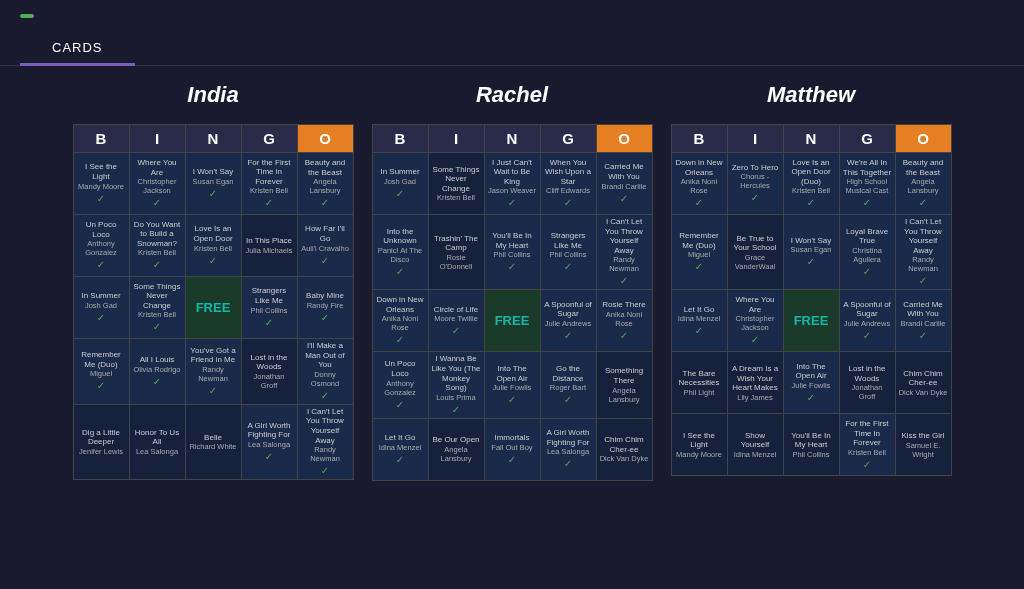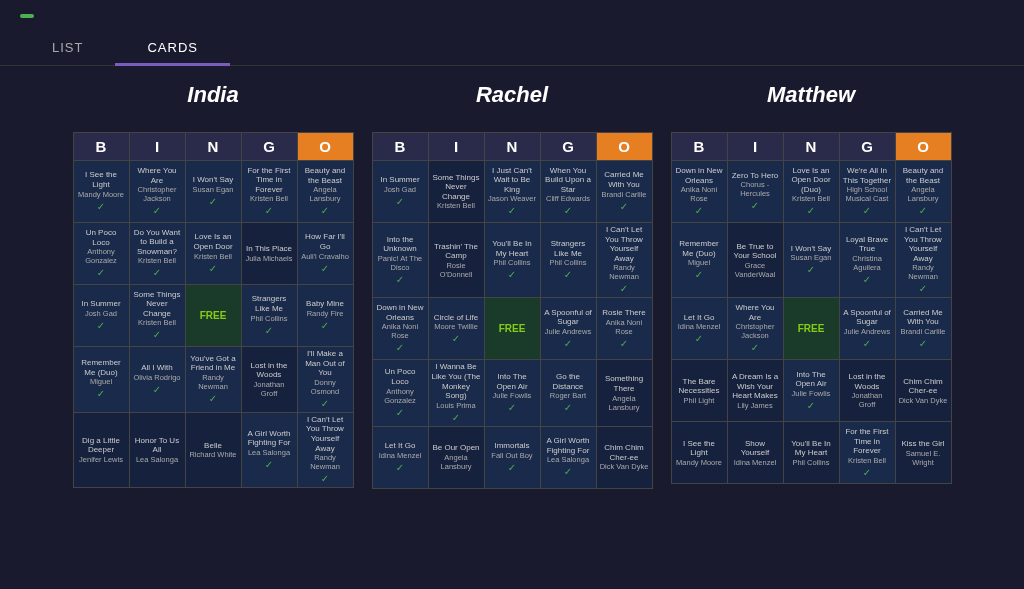--- a/index.html
+++ b/index.html
@@ -64,21 +64,21 @@
     }
     .player-section {
       display: flex;
       flex-direction: column;
       align-items: center;
     }
     .player-name {
       font-size: 22px;
       font-weight: bold;
       color: #fff;
-      margin-bottom: 24px;
+      margin-bottom: 16px;
       font-style: italic;
     }
     .bingo-card {
       border-collapse: collapse;
     }
     .bingo-card th {
       width: 56px;
       height: 28px;
       text-align: center;
       font-weight: bold;
@@ -116,36 +116,35 @@
       color: #ccc;
       display: block;
     }
     .bingo-card td .artist {
       font-size: 7.5px;
       color: #aaa;
       display: block;
     }
     .bingo-card td.free-space {
       background: #1a3a2a;
-      font-size: 10px;
+      font-size: 13px;
       font-weight: bold;
-      color: #84cc16;
+      color: #14b8a6;
     }
   </style>
 </head>
 <body>
 
 <div class="header">
   <span class="badge"></span>
   <span class="page-title"></span>
 </div>
 <div class="subtitle"></div>
 
 <div class="tabs">
-  <div class="tab">LIST</div>
   <div class="tab active">CARDS</div>
 </div>
 
 <div class="cards-area" id="cards-area">
 <div class="player-section">
       <div class="player-name">India</div>
       <table class="bingo-card">
         <thead>
           <tr>
             <th>B</th>
@@ -232,21 +231,21 @@
               <span class="check">✓</span>
             </td>
           </tr>
           <tr>
             <td class="checked">
               <span class="song">Remember Me (Duo)</span>
               <span class="artist">Miguel</span>
               <span class="check">✓</span>
             </td>
             <td class="checked">
-              <span class="song">All I With</span>
+              <span class="song">All I Louis</span>
               <span class="artist">Olivia Rodrigo</span>
               <span class="check">✓</span>
             </td>
             <td class="checked">
               <span class="song">You've Got a Friend in Me</span>
               <span class="artist">Randy Newman</span>
               <span class="check">✓</span>
             </td>
             <td>
               <span class="song">Lost in the Woods</span>
@@ -307,21 +306,21 @@
             <td>
               <span class="song">Some Things Never Change</span>
               <span class="artist">Kristen Bell</span>
             </td>
             <td class="checked">
               <span class="song">I Just Can't Wait to Be King</span>
               <span class="artist">Jason Weaver</span>
               <span class="check">✓</span>
             </td>
             <td class="checked">
-              <span class="song">When You Build Upon a Star</span>
+              <span class="song">When You Wish Upon a Star</span>
               <span class="artist">Cliff Edwards</span>
               <span class="check">✓</span>
             </td>
             <td class="checked">
               <span class="song">Carried Me With You</span>
               <span class="artist">Brandi Carlile</span>
               <span class="check">✓</span>
             </td>
           </tr>
           <tr>

